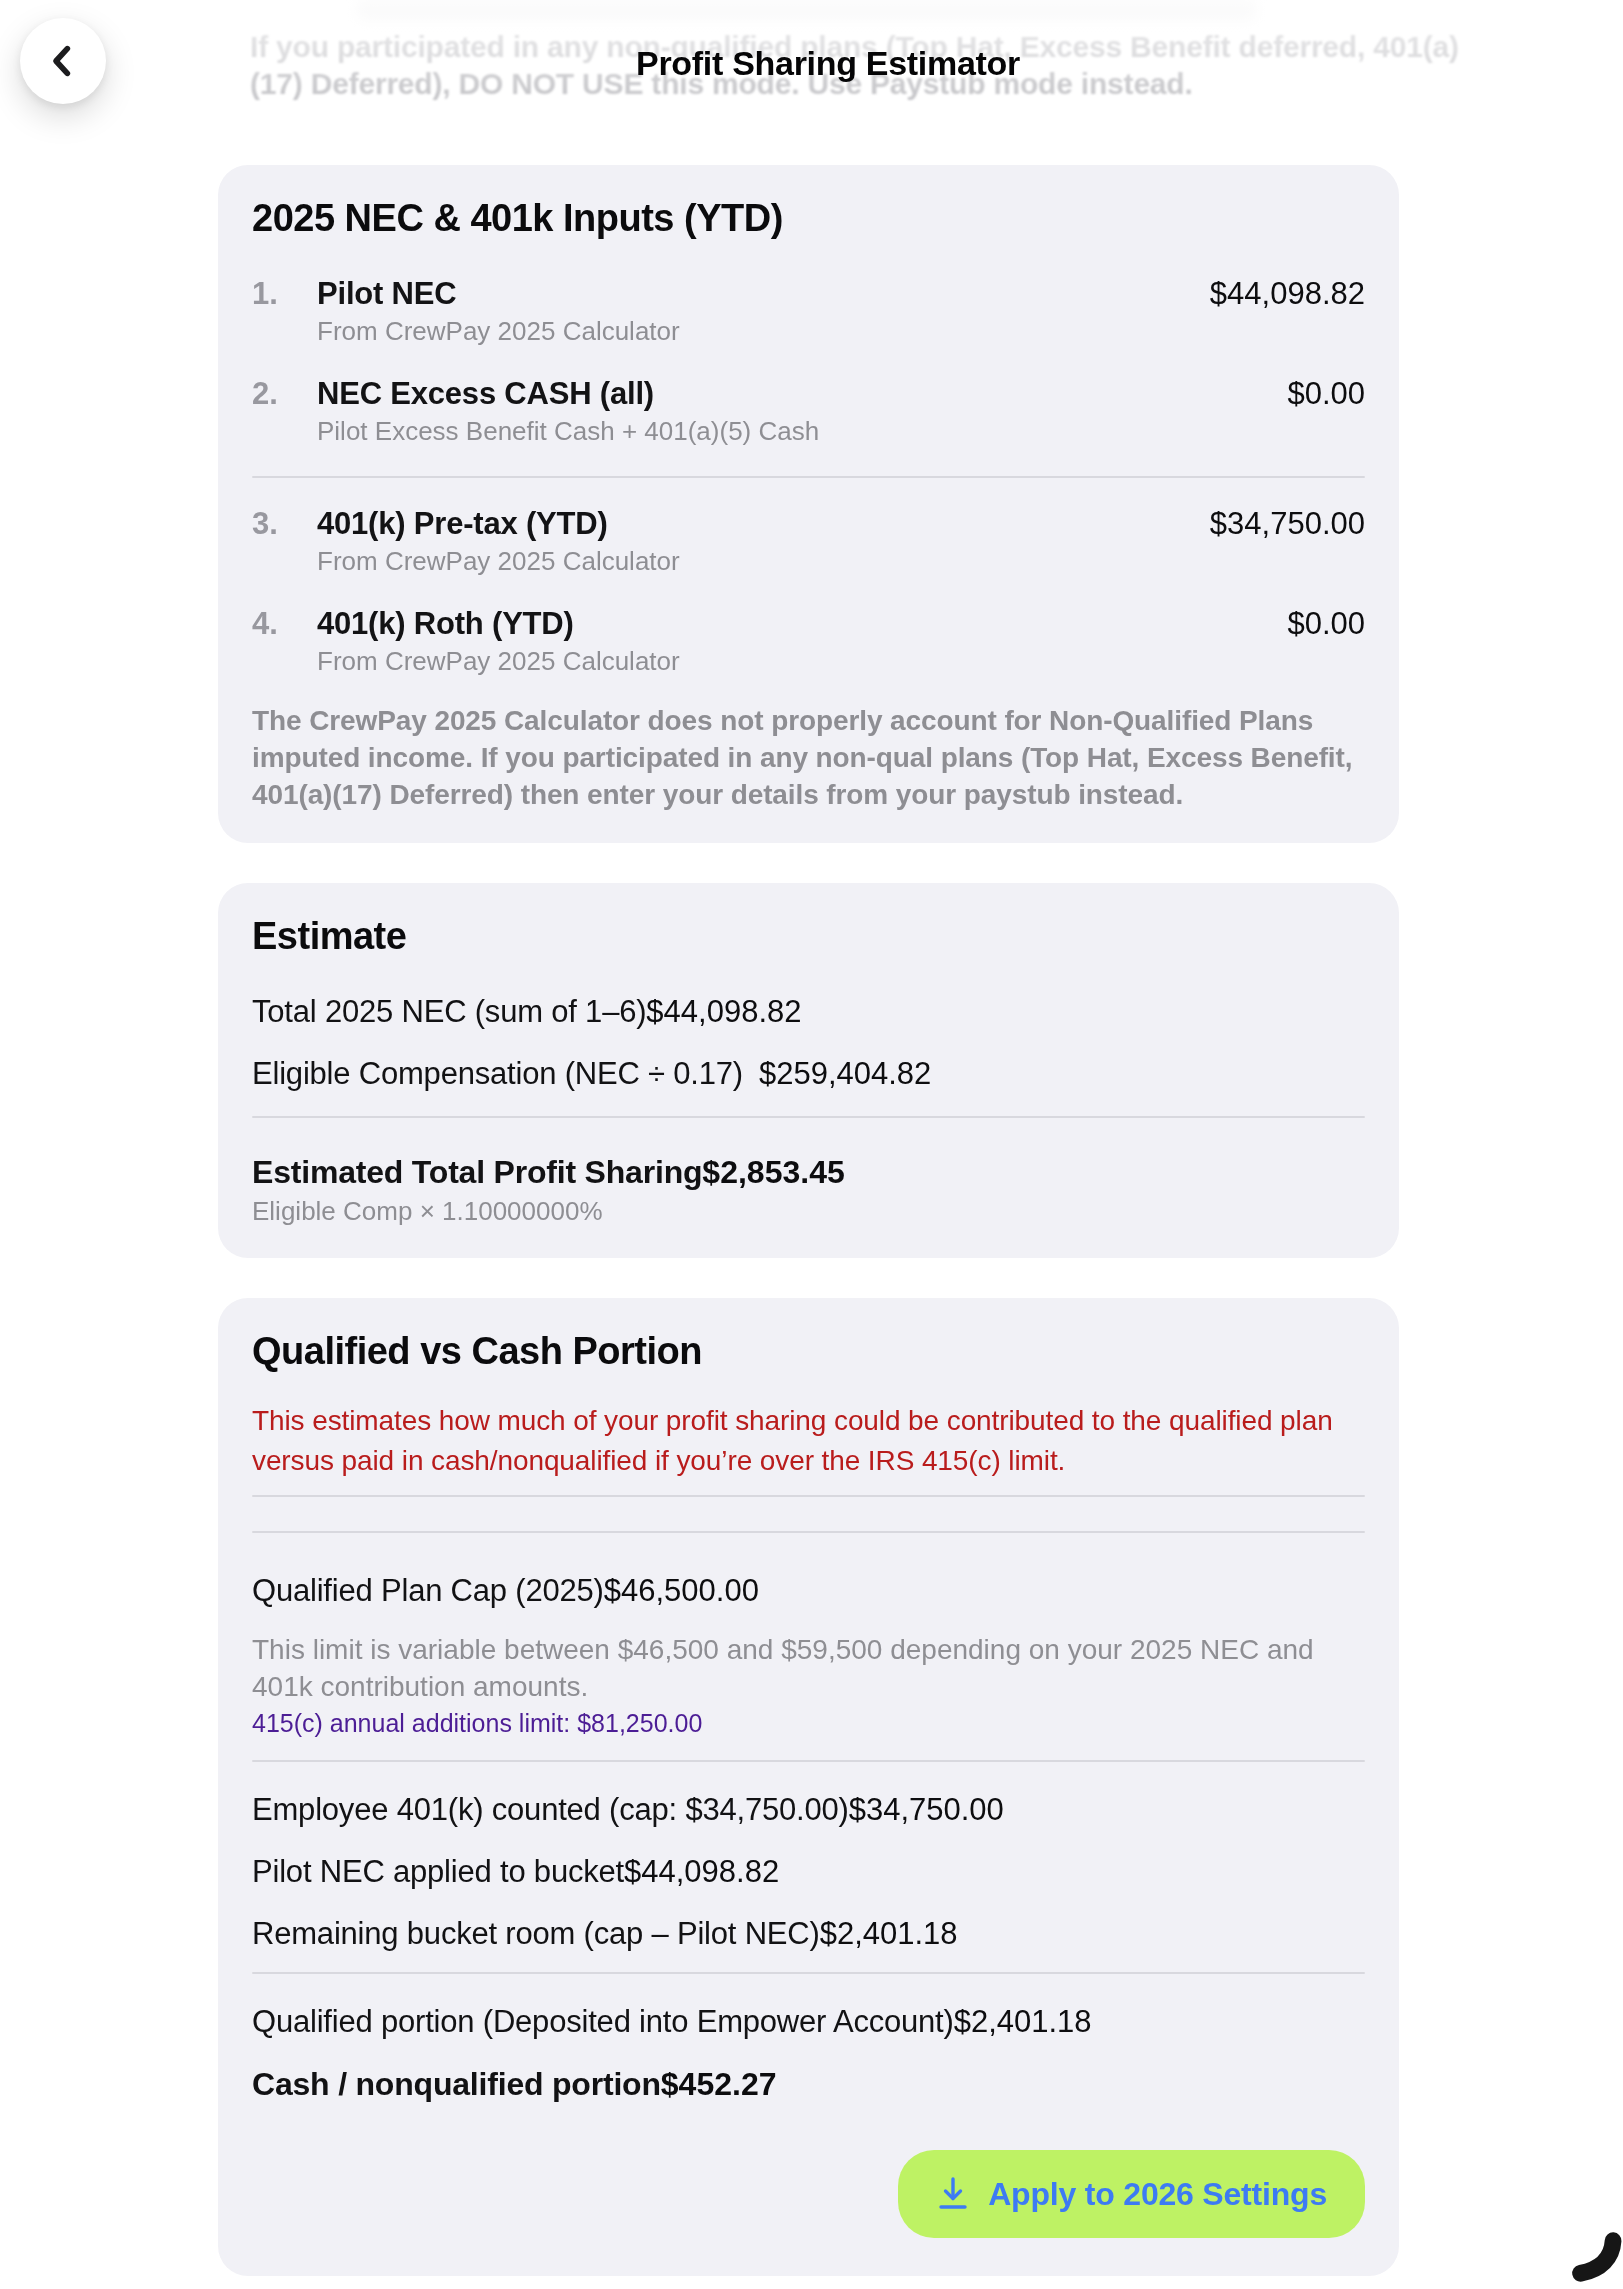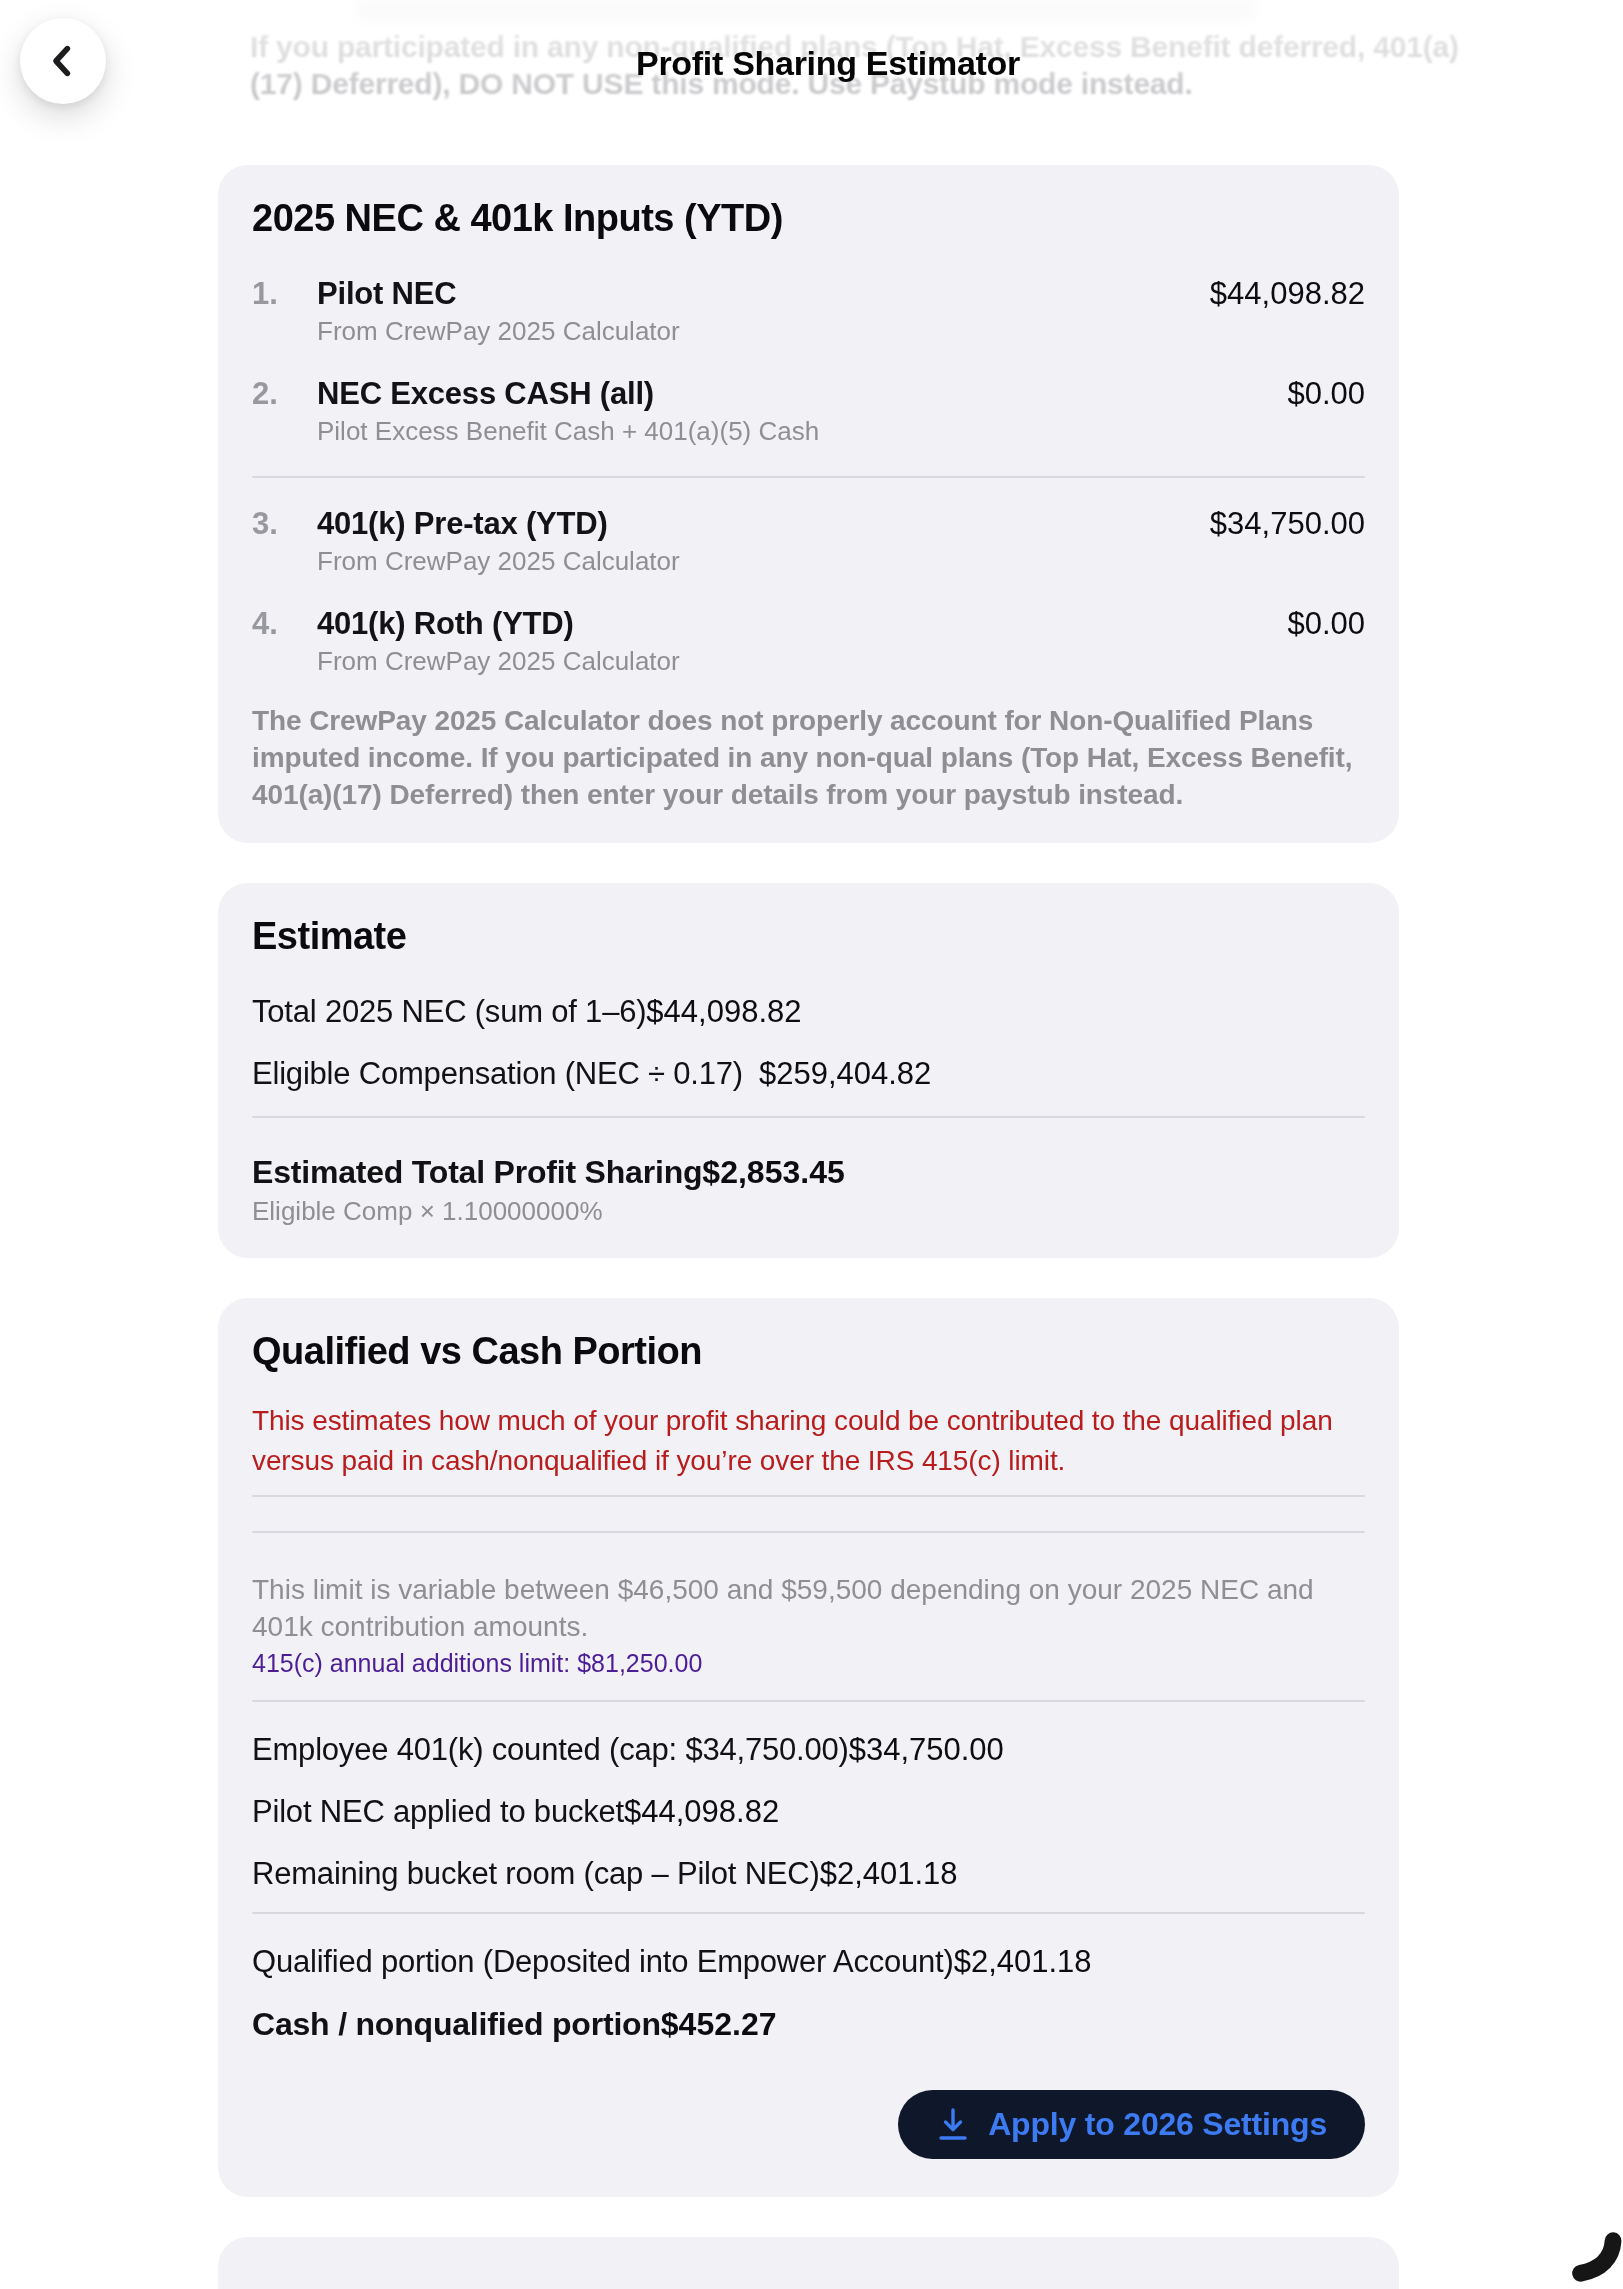--- a/index.html
+++ b/index.html
@@ -76,22 +76,22 @@
   .erow.bold .lbl, .erow.bold .val { font-weight:700; font-size:32px; }
   .rowsub { font-size:26px; font-weight:500; color:#8e8e93; line-height:34px; margin-top:2px; }
 
   
   .desc { font-size:28px; font-weight:500; color:#b91c1c; line-height:40px; letter-spacing:-0.1px; }
   .capsub { max-width:1079px; font-size:28px; font-weight:500; color:#8e8e93; line-height:37px; margin-top:20px; }
   .fine { font-size:25px; font-weight:500; color:#4c1d95; line-height:33px; margin-top:2px; }
   .btn-row { display:flex; justify-content:flex-end; margin-top:46px; margin-bottom:8px; }
   .apply-btn {
     display:inline-flex; align-items:center; gap:18px;
-    height:69px; padding:0 38px; border-radius:36px;
-    background:#0f172a; border:none; cursor:pointer;
+    height:88px; padding:0 38px; border-radius:36px;
+    background:#bef264; border:none; cursor:pointer;
     font-family:"Liberation Sans", sans-serif;
     font-size:32px; font-weight:600; color:#3d7bf3; letter-spacing:-0.2px;
   }
   .apply-btn svg { width:34px; height:36px; flex:none; }
 
   
   .notes-card { margin-bottom:0; padding-top:40px; height:297px; }
 
   
   .corner-glyph { position:absolute; right:0; bottom:0; width:79px; height:69px; pointer-events:none; }
@@ -183,20 +183,24 @@
 
   <section class="card">
     <h2 style="margin-bottom:28px;">Qualified vs Cash Portion</h2>
 
     <p class="desc">This estimates how much of your profit sharing could be contributed to the qualified plan versus paid in cash/nonqualified if you’re over the IRS 415(c) limit.</p>
 
     <div class="divider" style="margin:14px 0 0;"></div>
     <div class="divider" style="margin:34px 0 0;"></div>
 
     <div style="margin-top:38px;">
+      <div class="erow" style="margin-bottom:0;">
+        <span class="lbl" style="font-weight:500;">Qualified Plan Cap (2025)</span>
+        <span class="val">$46,500.00</span>
+      </div>
       <div class="capsub">This limit is variable between $46,500 and $59,500 depending on your 2025 NEC and 401k contribution amounts.</div>
       <div class="fine">415(c) annual additions limit: $81,250.00</div>
     </div>
 
     <div class="divider" style="margin:20px 0 0;"></div>
 
     <div class="erow" style="margin-top:28px;">
       <span class="lbl">Employee 401(k) counted (cap: $34,750.00)</span>
       <span class="val">$34,750.00</span>
     </div>

